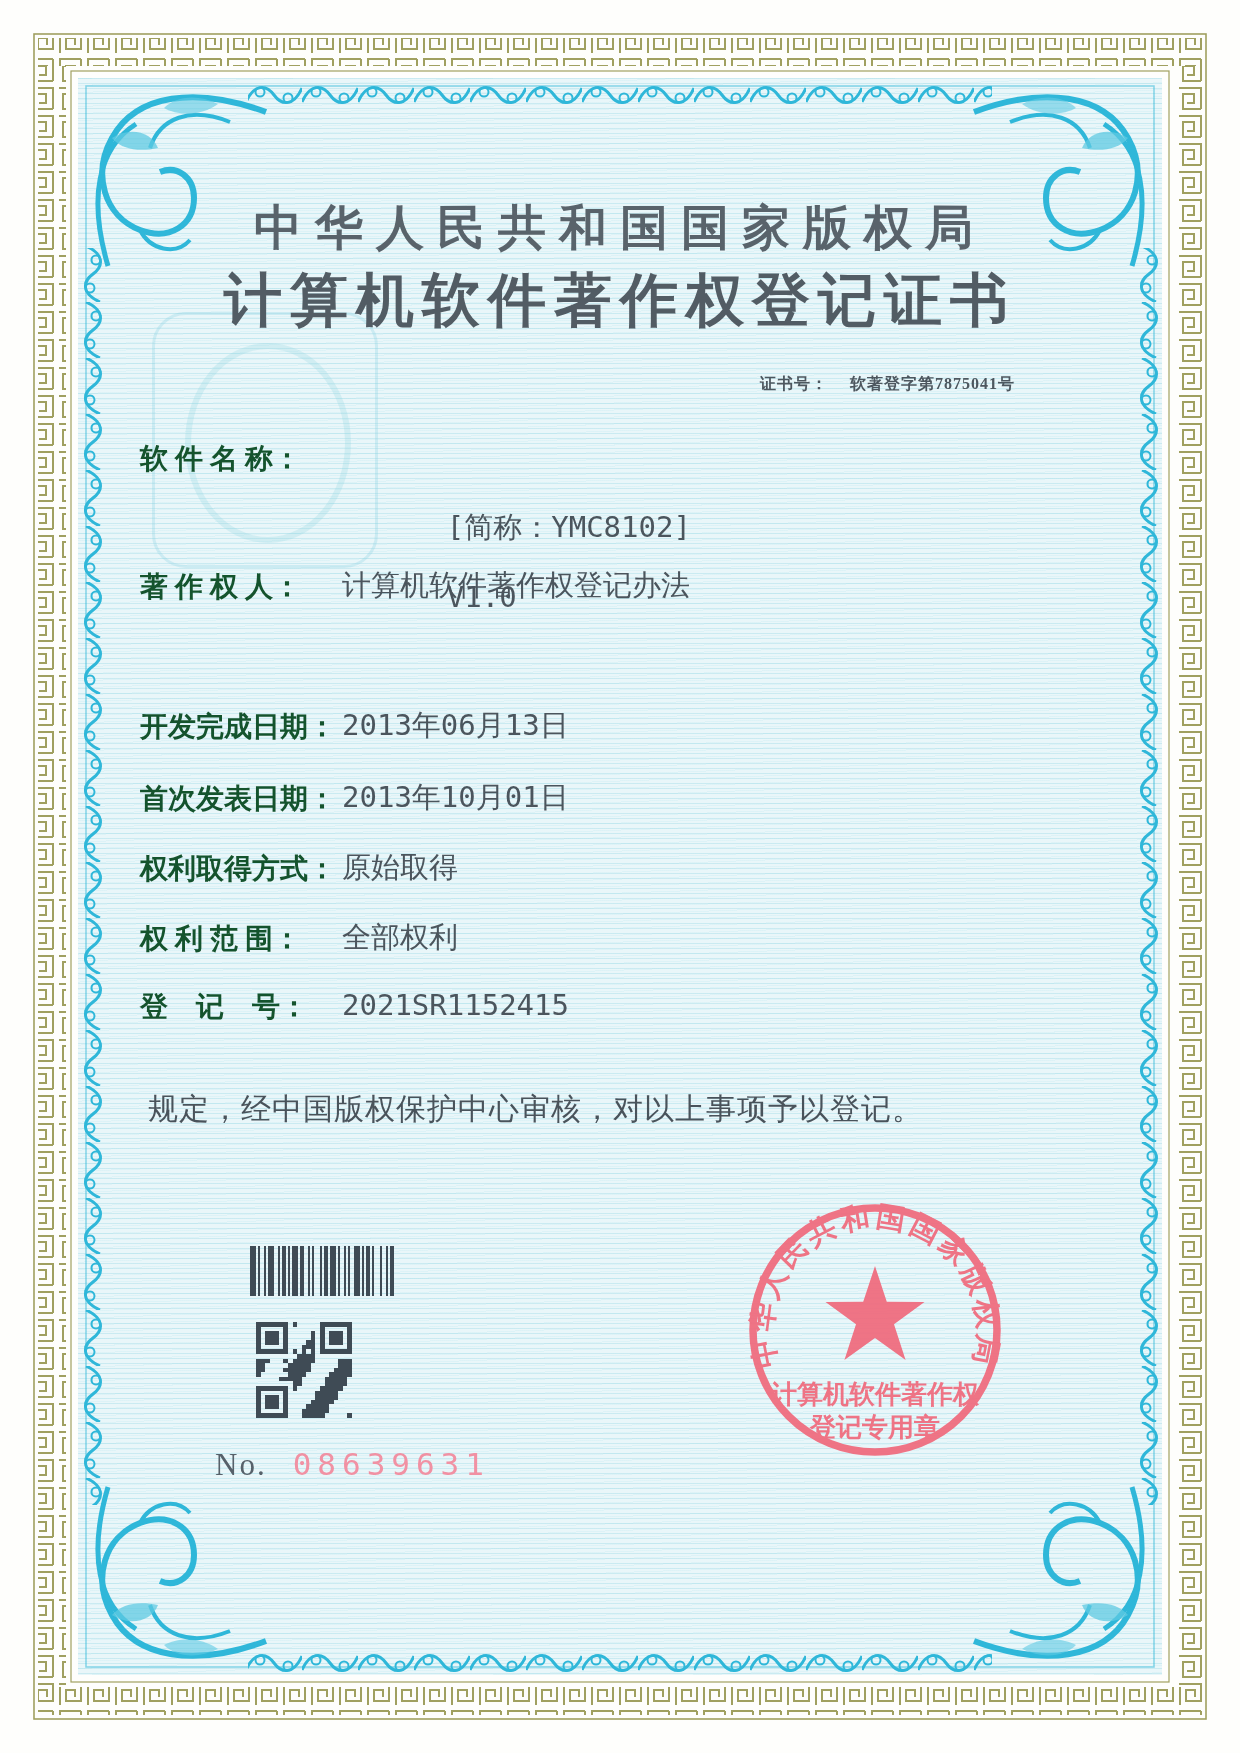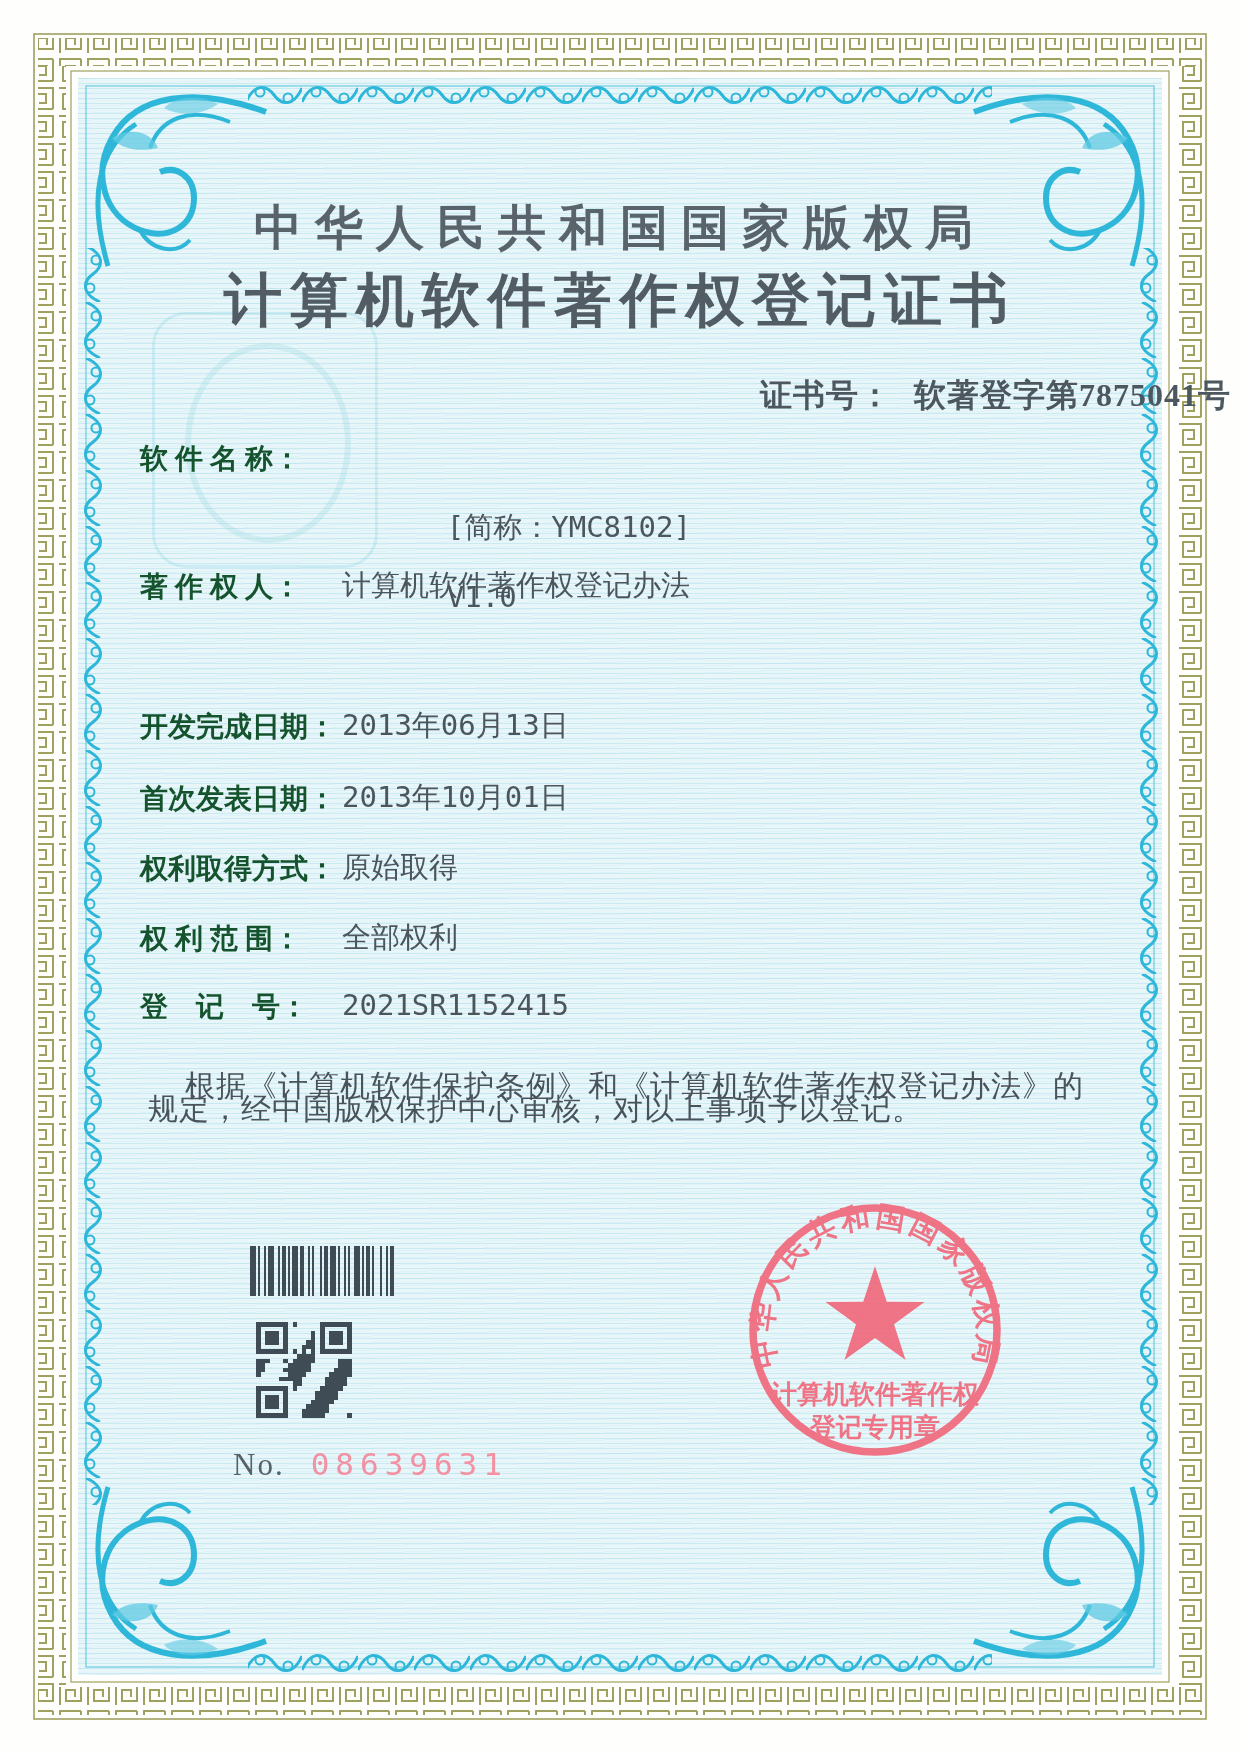--- a/index.html
+++ b/index.html
@@ -17,42 +17,42 @@
   
   .watermark{position:absolute;left:152px;top:312px;width:220px;height:250px;
     border:3px solid rgba(140,210,224,.30);border-radius:34px;}
   .watermark .wm-inner{position:absolute;left:30px;top:28px;width:154px;height:188px;
     border:6px solid rgba(140,210,224,.25);border-radius:50%;}
   
   .issuer-title{position:absolute;left:0;top:196px;width:100%;text-align:center;
     font-size:48px;font-weight:bold;letter-spacing:13px;color:#59636b;}
   .doc-title{position:absolute;left:0;top:262px;width:100%;text-align:center;
     font-size:58px;font-weight:bold;letter-spacing:8px;color:#525c64;}
-  .cert-no{position:absolute;left:760px;top:374px;font-size:32px;font-weight:bold;
+  .cert-no{position:absolute;left:760px;top:374px;font-size:16px;font-weight:bold;
     color:#4d575f;letter-spacing:1px;white-space:nowrap;}
   .cert-no .cv{margin-left:22px;}
   
   .row{position:absolute;left:140px;width:960px;}
   .row .lbl{position:absolute;left:0;top:0;width:205px;font-size:28px;font-weight:bold;
     color:#14532d;white-space:pre;}
   .row .val{position:absolute;left:202px;top:0;font-size:29px;color:#4b555d;
     font-family:"DejaVu Sans Mono","Liberation Mono",monospace;line-height:35px;white-space:pre;}
   
   .stmt1{position:absolute;left:185px;top:1066px;font-size:30px;color:#49535b;letter-spacing:1px;}
   .stmt2{position:absolute;left:148px;top:1089px;font-size:30px;color:#49535b;letter-spacing:1px;}
   
   .barcode{position:absolute;left:250px;top:1246px;width:182px;height:50px;display:flex;align-items:stretch;overflow:hidden;}
   .barcode div{background:#3f4b55;}
   .barcode .sp{background:transparent;}
   .qrcode{position:absolute;left:256px;top:1322px;width:96px;height:96px;
     display:grid;grid-template-columns:repeat(21,1fr);grid-template-rows:repeat(21,1fr);}
   .qrcode i{display:block;}
   .qrcode i.d{background:#3f4b55;}
   
-  .serial{position:absolute;left:233px;top:1446px;white-space:nowrap;}
+  .serial{position:absolute;left:215px;top:1446px;white-space:nowrap;}
   .serial .pfx{font-size:31px;color:#57616a;letter-spacing:2px;}
   .serial .num{font-size:31px;color:#f191a3;letter-spacing:6px;margin-left:26px;
     font-family:"DejaVu Sans Mono","Liberation Mono",monospace;}
   
   .seal{position:absolute;left:735px;top:1190px;width:280px;height:280px;opacity:.92;}
   .issue-date{position:absolute;left:728px;top:1452px;width:295px;text-align:center;
     font-size:34px;font-weight:bold;color:#3d4953;letter-spacing:2px;}
 </style>
 </head>
 <body>
@@ -145,21 +145,20 @@
   </div>
   <div class="row" style="top:920px">
     <div class="lbl">权 利 范 围：</div>
     <div class="val">全部权利</div>
   </div>
   <div class="row" style="top:988px">
     <div class="lbl">登　记　号：</div>
     <div class="val">2021SR1152415</div>
   </div>
 
-  <div class="stmt1">根据《计算机软件保护条例》和《计算机软件著作权登记办法》的</div>
   <div class="stmt2">规定，经中国版权保护中心审核，对以上事项予以登记。</div>
 
   <div class="barcode" id="barcode">
       <div style="width: 6px;"></div>
       <div class="sp" style="width: 2px;"></div>
       <div style="width: 2px;"></div>
       <div class="sp" style="width: 4px;"></div>
       <div style="width: 2px;"></div>
       <div class="sp" style="width: 2px;"></div>
       <div style="width: 6px;"></div>

